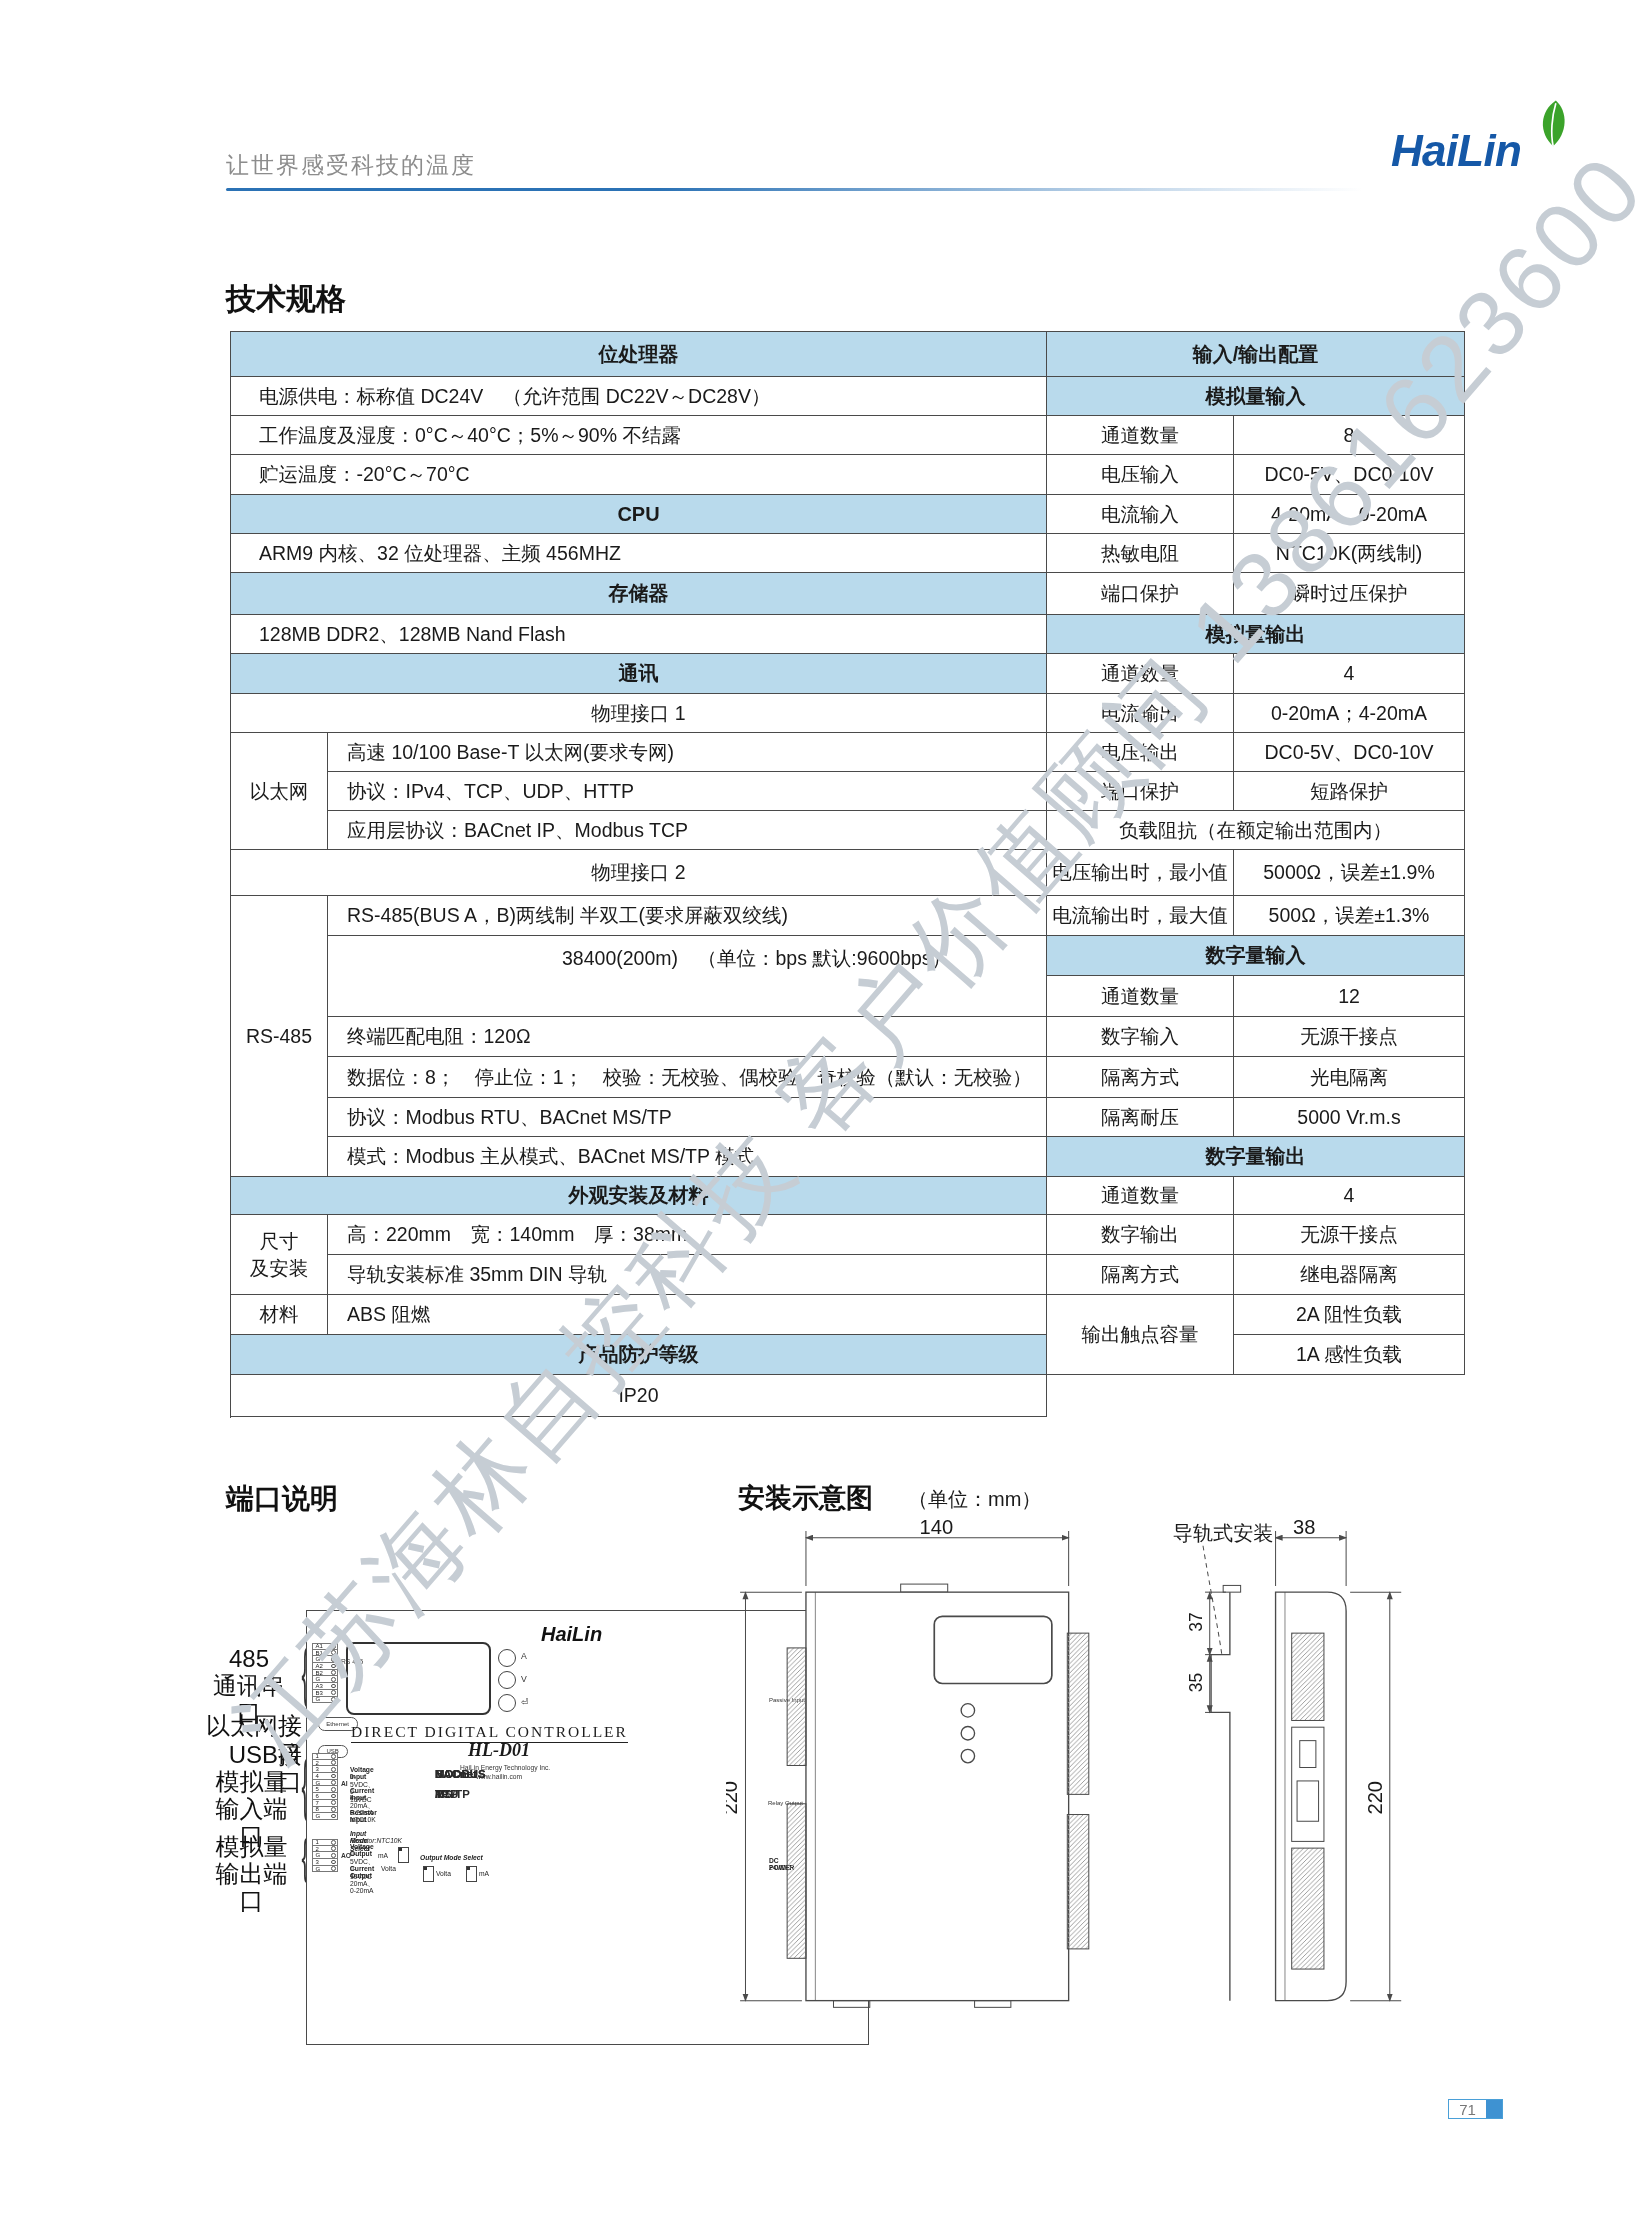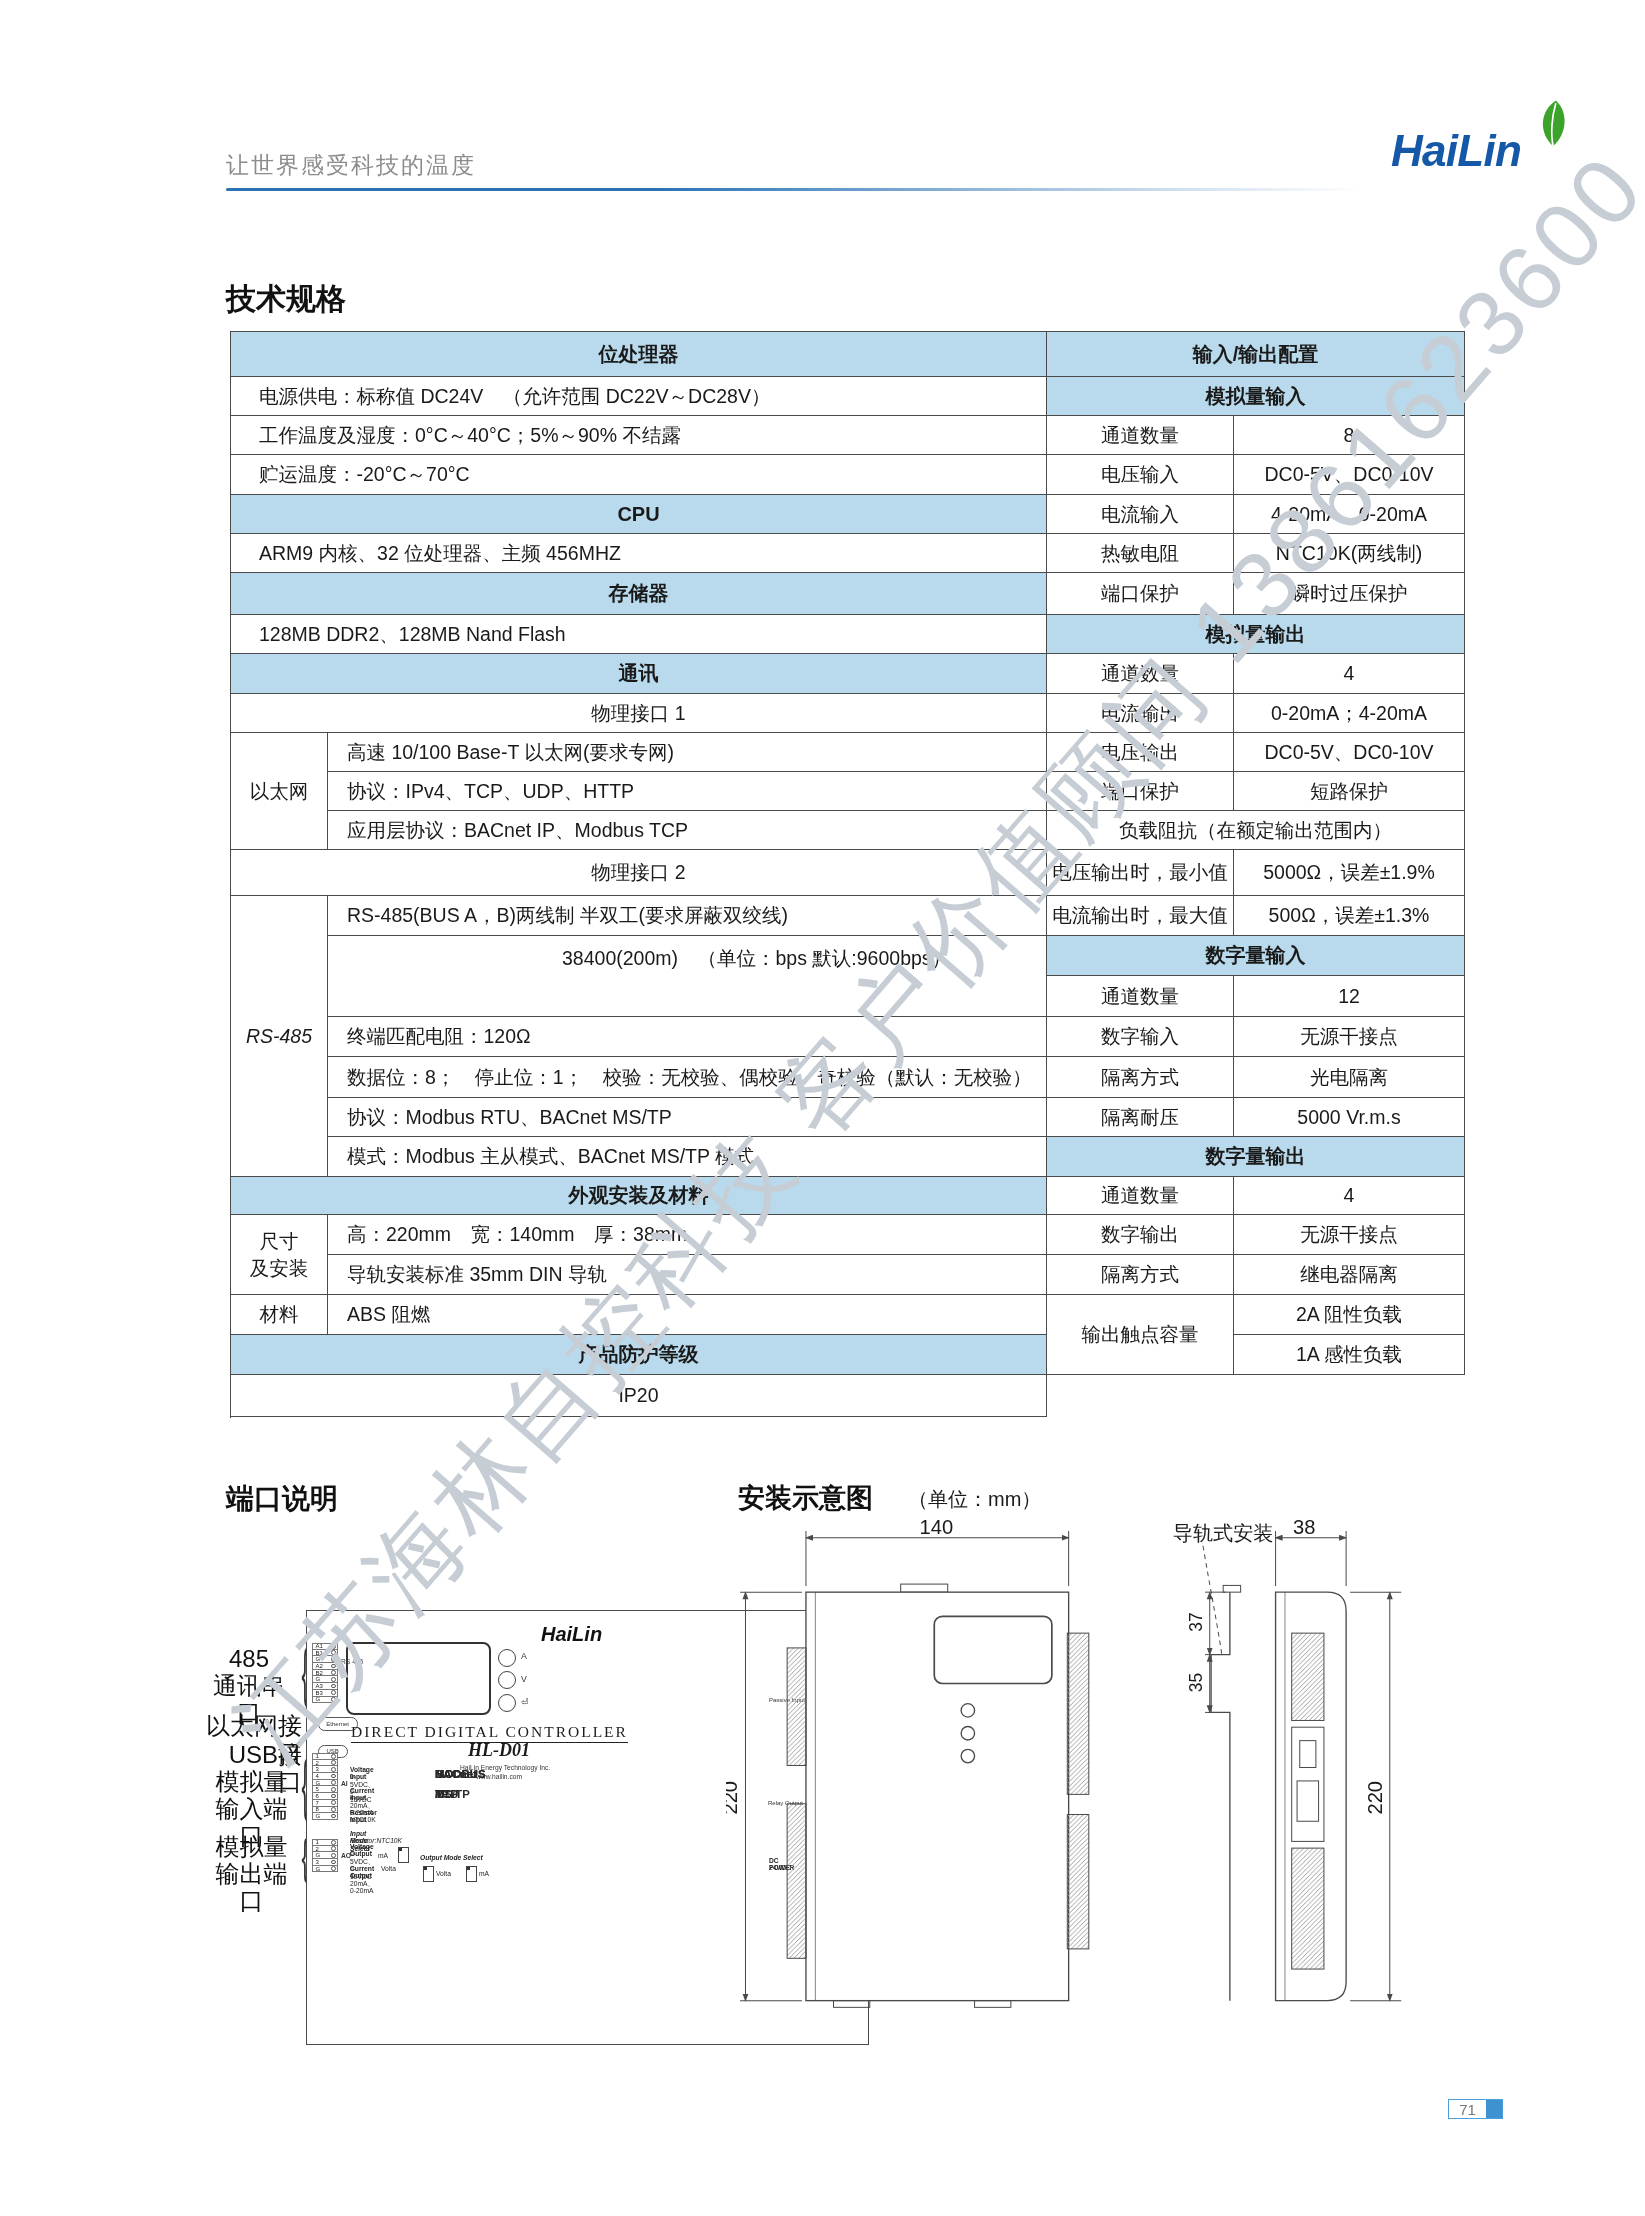--- a/index.html
+++ b/index.html
@@ -89,21 +89,21 @@
   <div class="cell" style="grid-area:6/1/7/3;">ARM9 内核、32 位处理器、主频 456MHZ</div>
   <div class="cell band" style="grid-area:7/1/8/3;">存储器</div>
   <div class="cell" style="grid-area:8/1/9/3;">128MB DDR2、128MB Nand Flash</div>
   <div class="cell band" style="grid-area:9/1/10/3;">通讯</div>
   <div class="cell ctr" style="grid-area:10/1/11/3;">物理接口 1</div>
   <div class="cell grp" style="grid-area:11/1/14/2;">以太网</div>
   <div class="cell sub" style="grid-area:11/2/12/3;">高速 10/100 Base-T 以太网(要求专网)</div>
   <div class="cell sub" style="grid-area:12/2/13/3;">协议：IPv4、TCP、UDP、HTTP</div>
   <div class="cell sub" style="grid-area:13/2/14/3;">应用层协议：BACnet IP、Modbus TCP</div>
   <div class="cell ctr" style="grid-area:14/1/15/3;">物理接口 2</div>
-  <div class="cell grp" style="grid-area:15/1/22/2;font-style:italic;">RS-485</div>
+  <div class="cell grp" style="grid-area:15/1/22/2;">RS-485</div>
   <div class="cell sub" style="grid-area:15/2/16/3;">RS-485(BUS A，B)两线制 半双工(要求屏蔽双绞线)</div>
   <div class="cell sub two" style="grid-area:16/2/18/3;">
     <div class="l2">38400(200m)　（单位：bps 默认:9600bps）</div>
   </div>
   <div class="cell sub" style="grid-area:18/2/19/3;">终端匹配电阻：120Ω</div>
   <div class="cell sub" style="grid-area:19/2/20/3;">数据位：8；　停止位：1；　校验：无校验、偶校验、奇校验（默认：无校验）</div>
   <div class="cell sub" style="grid-area:20/2/21/3;">协议：Modbus RTU、BACnet MS/TP</div>
   <div class="cell sub" style="grid-area:21/2/22/3;">模式：Modbus 主从模式、BACnet MS/TP 模式</div>
   <div class="cell band" style="grid-area:22/1/23/3;">外观安装及材料</div>
   <div class="cell grp" style="grid-area:23/1/25/2;">

